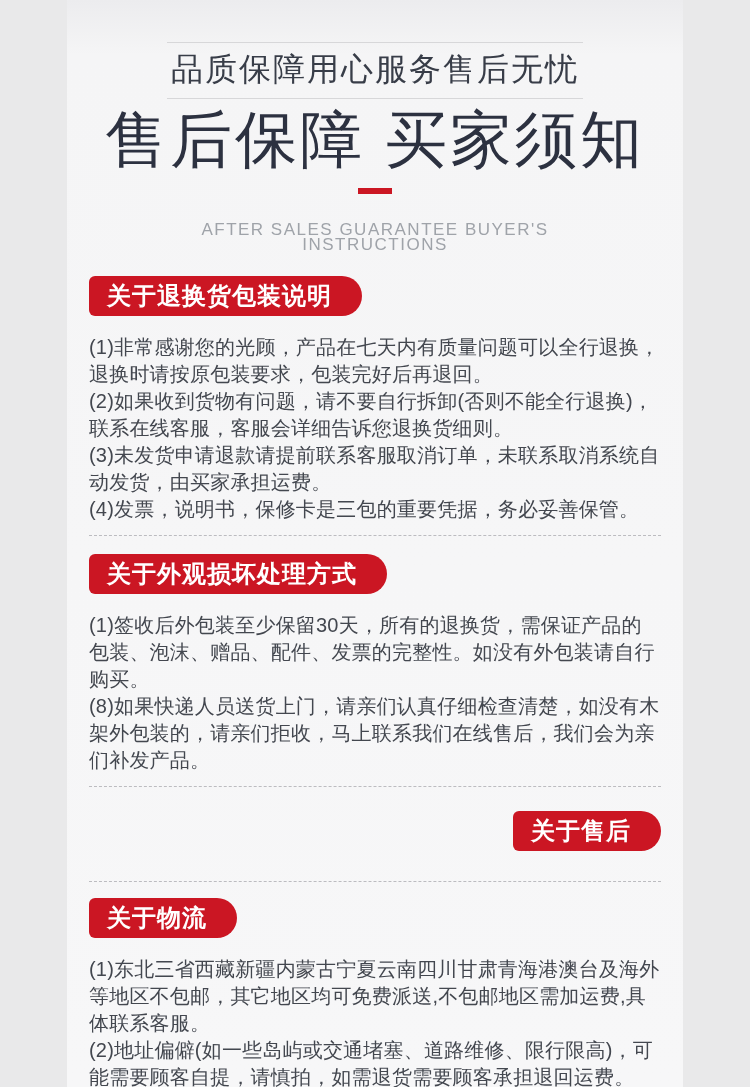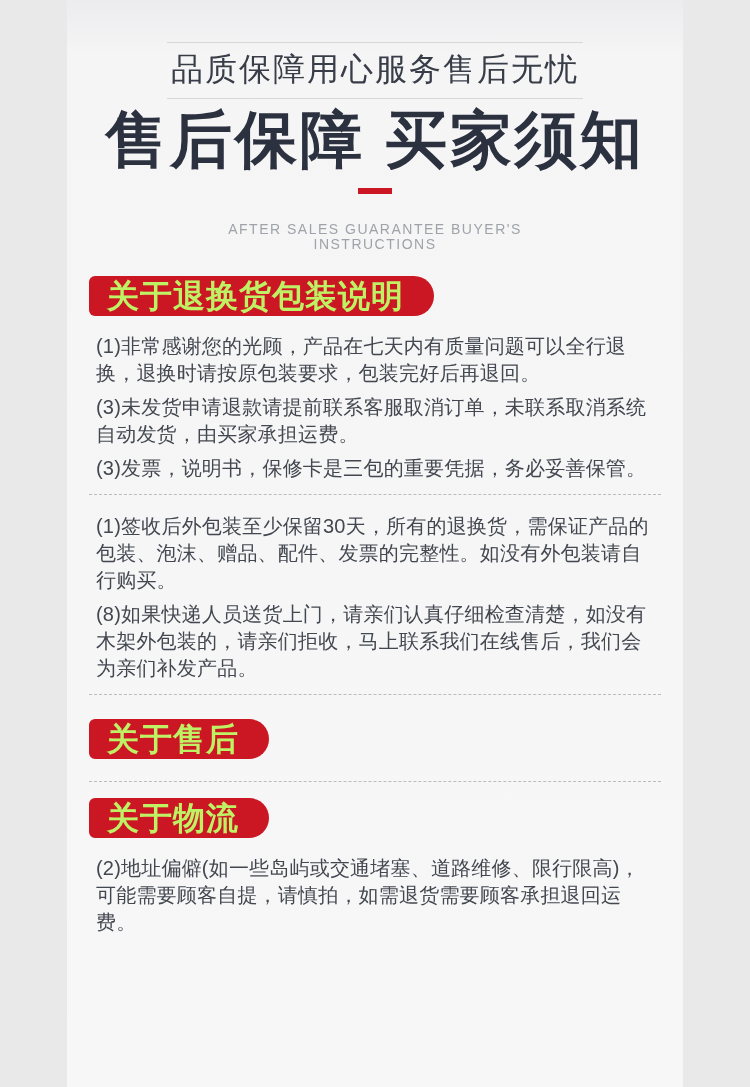--- a/index.html
+++ b/index.html
@@ -28,57 +28,57 @@
   .slogan{
     font-size:32px;
     letter-spacing:2px;
     font-weight:500;
     color:#383d48;
   }
   .main-title{
     margin-top:4px;
     font-size:62px;
     line-height:74px;
-    font-weight:bold;
+    font-weight:normal;
     letter-spacing:3px;
     color:#2c3140;
     white-space:nowrap;
   }
   .red-bar{
     width:34px;height:6px;
     margin:11px auto 9px;
     background:var(--accent,#c8102e);
   }
   .en-subtitle{
-    font-size:14px;
+    font-size:17px;
     line-height:15px;
     letter-spacing:1.5px;
     color:#9fa3a9;
     margin-top:28px;
   }
   
   .content{padding:0 22px;}
   .sec{margin-top:24px;}
   .sec.s2{margin-top:18px;}
-  .sec.s3{margin-top:24px;}
+  .sec.s3{margin-top:24px;text-align:right;}
   .sec.s4{margin-top:16px;}
   .badge{
     display:inline-block;
     background:var(--accent,#c8102e);
-    color:#bef264;
-    font-size:32px;
+    color:#ffffff;
+    font-size:24px;
     line-height:24px;
     font-weight:bold;
     letter-spacing:1px;
     padding:8px 30px 8px 18px;
     border-radius:6px 20px 20px 6px;
-    margin-bottom:10px;
+    margin-bottom:18px;
   }
   .para{
-    margin:7px;
+    margin:0;
     font-size:20px;
     line-height:27px;
     color:#43474f;
     letter-spacing:0.2px;
   }
   .divider{
     height:0;
     border-top:1px dashed #bcbcc0;
     margin-top:12px;
   }
@@ -98,35 +98,38 @@
       <div>AFTER SALES GUARANTEE BUYER'S</div>
       <div>INSTRUCTIONS</div>
     </div>
   </div>
 
   <div class="content">
 
     <div class="sec s1">
       <div class="badge">关于退换货包装说明</div>
       <p class="para">(1)非常感谢您的光顾，产品在七天内有质量问题可以全行退换，退换时请按原包装要求，包装完好后再退回。</p>
+      <p class="para">(2)如果收到货物有问题，请不要自行拆卸(否则不能全行退换)，联系在线客服，客服会详细告诉您退换货细则。</p>
       <p class="para">(3)未发货申请退款请提前联系客服取消订单，未联系取消系统自动发货，由买家承担运费。</p>
-      <p class="para">(3)发票，说明书，保修卡是三包的重要凭据，务必妥善保管。</p>
+      <p class="para">(4)发票，说明书，保修卡是三包的重要凭据，务必妥善保管。</p>
       <div class="divider"></div>
     </div>
 
     <div class="sec s2">
+      <div class="badge">关于外观损坏处理方式</div>
       <p class="para">(1)签收后外包装至少保留30天，所有的退换货，需保证产品的包装、泡沫、赠品、配件、发票的完整性。如没有外包装请自行购买。</p>
       <p class="para">(8)如果快递人员送货上门，请亲们认真仔细检查清楚，如没有木架外包装的，请亲们拒收，马上联系我们在线售后，我们会为亲们补发产品。</p>
       <div class="divider"></div>
     </div>
 
     <div class="sec s3">
       <div class="badge">关于售后</div>
       <div class="divider"></div>
     </div>
 
     <div class="sec s4">
       <div class="badge">关于物流</div>
+      <p class="para">(1)东北三省西藏新疆内蒙古宁夏云南四川甘肃青海港澳台及海外等地区不包邮，其它地区均可免费派送,不包邮地区需加运费,具体联系客服。</p>
       <p class="para">(2)地址偏僻(如一些岛屿或交通堵塞、道路维修、限行限高)，可能需要顾客自提，请慎拍，如需退货需要顾客承担退回运费。</p>
     </div>
 
   </div>
 </div>
 
 </body></html>

